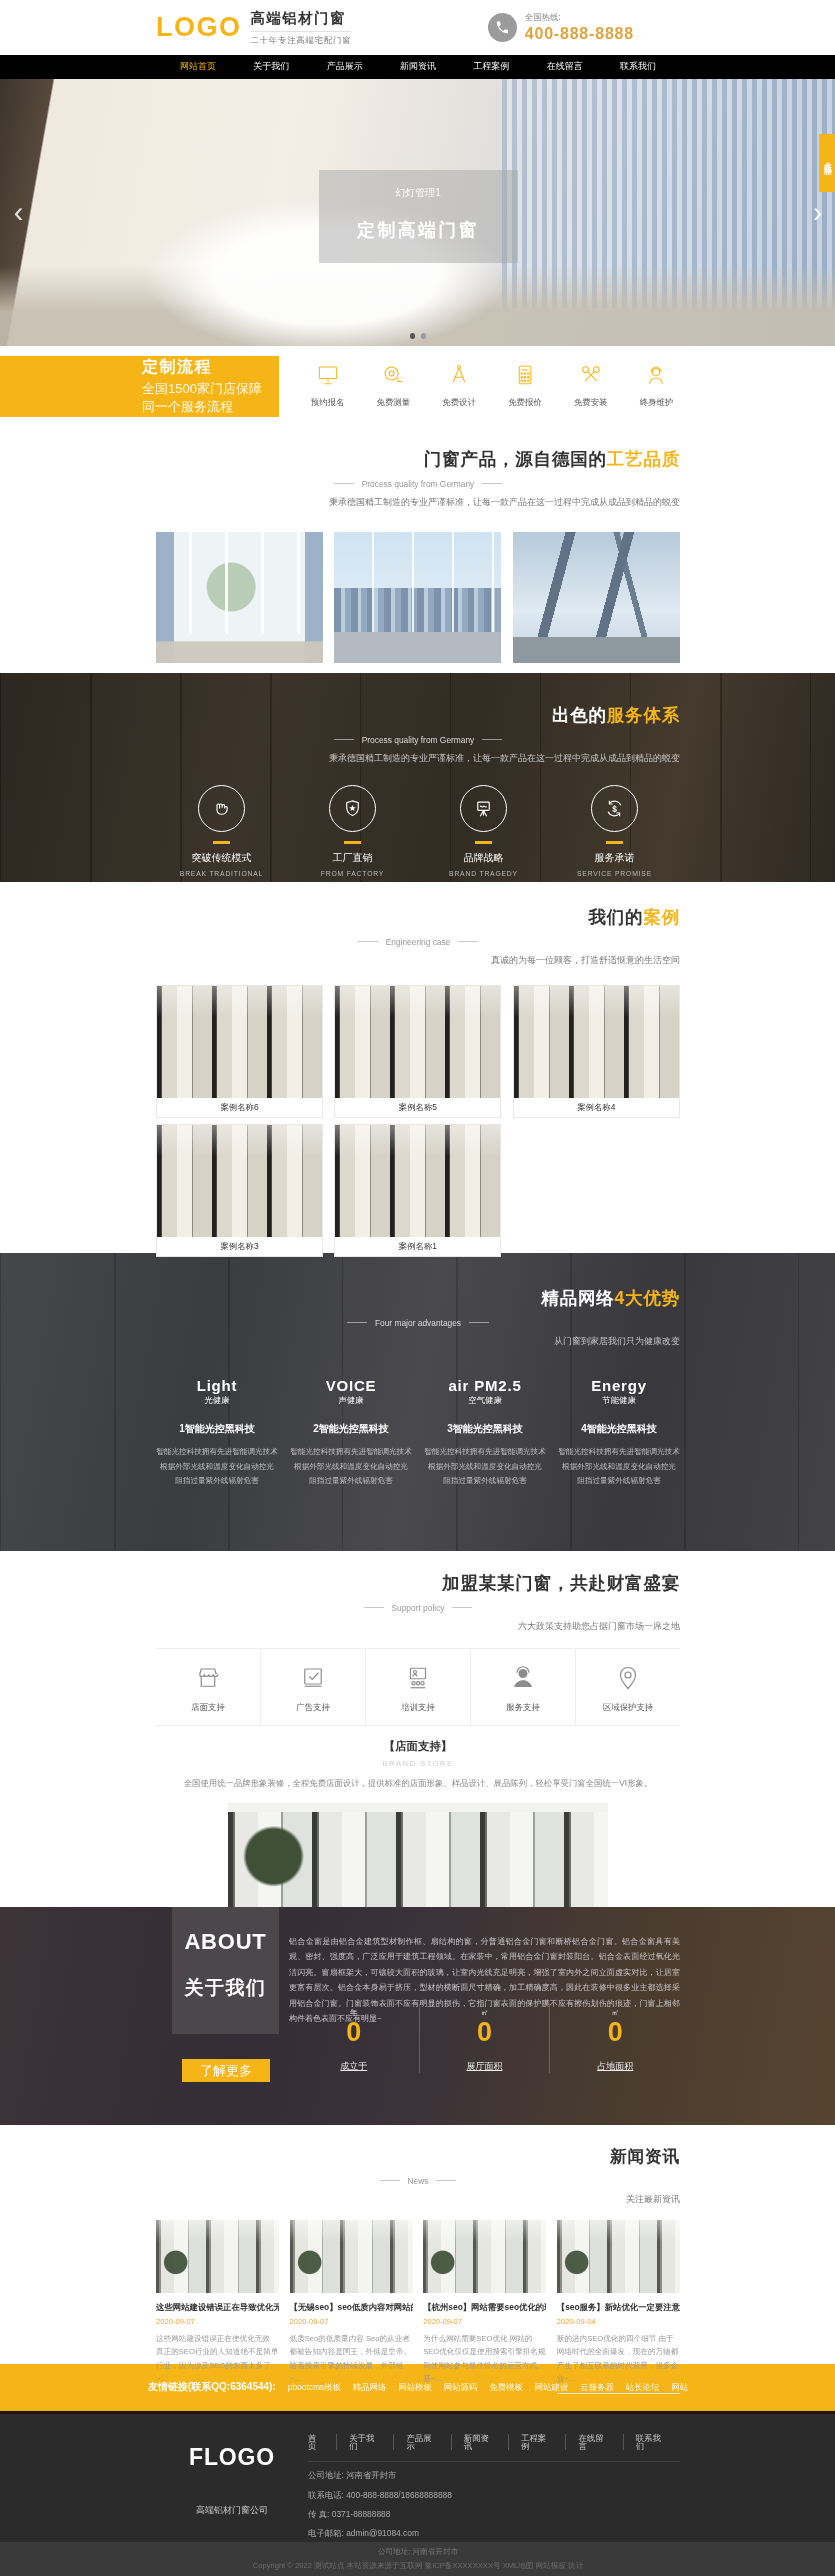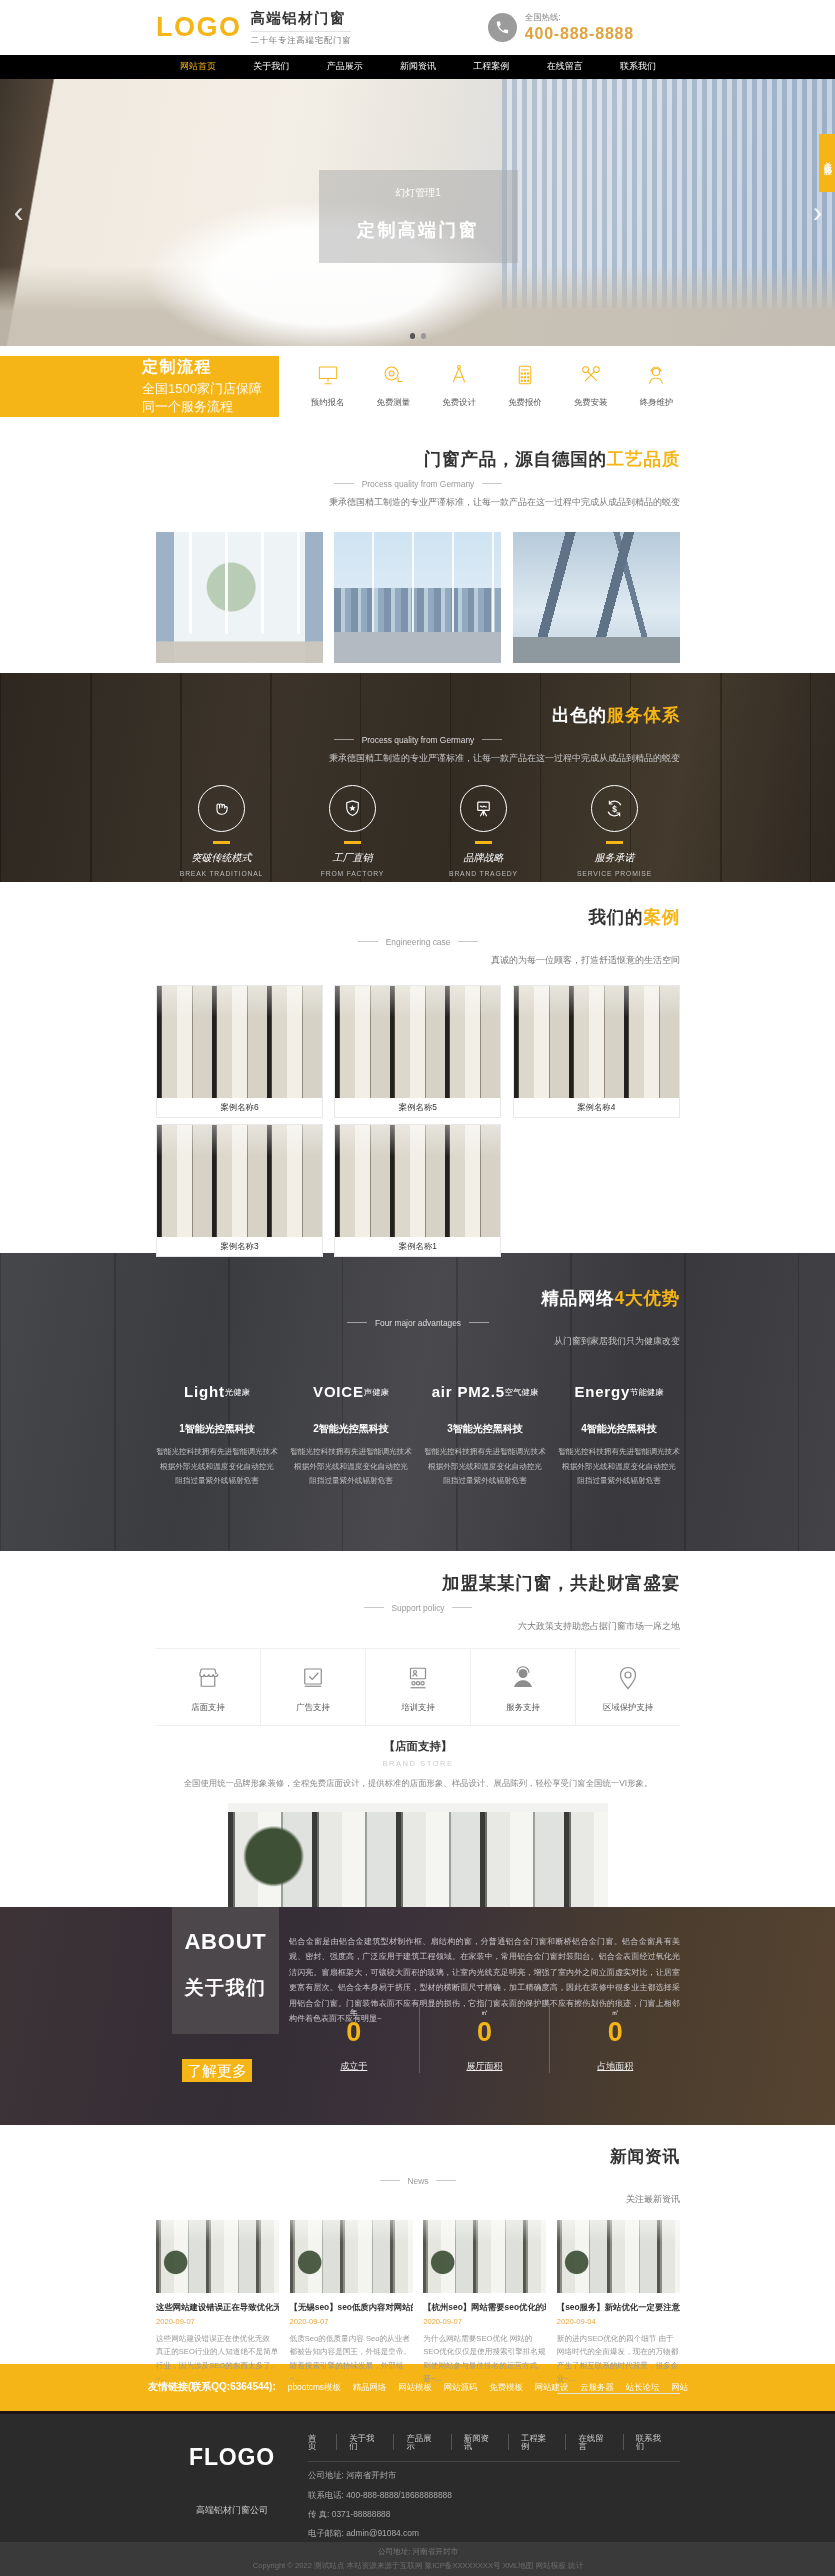--- a/index.html
+++ b/index.html
@@ -95,42 +95,42 @@
 
   
   .services { height:209px; padding-top:30px;
     background-image:
       repeating-linear-gradient(90deg, rgba(0,0,0,.28) 0 1.5px, rgba(0,0,0,0) 1.5px 90px),
       linear-gradient(100deg,#2e2720 0%,#3c342a 30%,#332c23 55%,#443a2d 80%,#2f2821 100%); }
   .service-row { display:flex; margin-top:20px; }
   .service-item { flex:1; display:flex; flex-direction:column; align-items:center; }
   .circle { width:47px; height:47px; border:1.5px solid #fff; border-radius:50%; display:flex; align-items:center; justify-content:center; }
   .sdash { width:16.7px; height:2.3px; background:#f5b517; margin-top:9px; }
-  .s-zh { margin-top:7.6px; font-size:10px; color:#fff;font-style:italic; }
+  .s-zh { margin-top:7.6px; font-size:10px; color:#fff; }
   .s-en { margin-top:4.6px; font-size:6.8px; color:#bdbdbd; letter-spacing:0.8px; }
 
   
   .cases { height:371px; padding-top:23px; background:#fff; }
   .case-grid { display:grid; grid-template-columns:repeat(3,167px); gap:6px 11.4px; margin-top:18px; }
   .case-card { border:0.8px solid #e8e8e8; cursor:pointer; }
   .case-img { height:112px;
     background-image:
       linear-gradient(180deg, rgba(255,255,255,.4), rgba(0,0,0,0) 28%),
       repeating-linear-gradient(90deg,#23211e 0 3.8px,#4a463f 3.8px 5.3px,#ddd8cc 5.3px 20px,#f2efe7 20px 35px,#8f8a7d 35px 36px,#d6d2c6 36px 55px);
     background-color:#cfc9bc; }
   .case-label { height:19px; line-height:19px; text-align:center; font-size:8.4px; color:#333; background:#fff; }
 
   
   .advantages { height:298px; padding-top:33px;
     background-image:
       repeating-linear-gradient(90deg, rgba(0,0,0,.18) 0 1.5px, rgba(0,0,0,0) 1.5px 114px),
       linear-gradient(100deg,#46474b 0%,#3b3c40 25%,#4a4a4e 50%,#39393d 75%,#434347 100%); }
   .adv-row { display:grid; grid-template-columns:repeat(4,1fr); gap:12px; margin-top:23px; }
   .adv-item { text-align:center; }
-  .adv-logo { height:40px; display:flex; flex-direction:row; align-items:center; justify-content:center; color:#fff; }
+  .adv-logo { height:40px; display:flex; flex-direction:column; align-items:center; justify-content:center; color:#fff; }
   .adv-en { font-size:15px; font-weight:bold; letter-spacing:0.8px; }
   .adv-zh { font-size:8.4px; margin-top:1.5px; }
   .adv-title { margin-top:10.6px; font-size:10px; font-weight:bold; color:#fff; }
   .adv-desc { margin-top:9px; font-size:7.6px; color:#c2c2c2; line-height:1.9; }
 
   
   .join { height:356px; padding-top:20px; background:#fff; }
   .join-tabs { display:flex; margin-top:15px; border-top:0.8px solid #eee; border-bottom:0.8px solid #eee; }
   .join-tab { flex:1; padding:13.7px 0 12px; display:flex; flex-direction:column; align-items:center; border-right:0.8px solid #eee; cursor:pointer; }
   .join-tab:last-child { border-right:none; }
@@ -145,21 +145,21 @@
       radial-gradient(circle at 12% 48%, #3e5136 0 8%, rgba(0,0,0,0) 9%),
       linear-gradient(180deg,#f2f2f0 0 8%, rgba(0,0,0,0) 8%),
       repeating-linear-gradient(90deg,#3a3b38 0 4.6px,#6b6d68 4.6px 6.8px,#e8e8e4 6.8px 30px,#f5f5f2 30px 53px,#9aa09c 53px 55px,#dfe2de 55px 84px); }
 
   
   .about { height:218px; position:relative;
     background-image:linear-gradient(100deg,#3d3337 0%,#342d35 30%,#3b323a 50%,#4a3c2e 75%,#564430 100%); }
   .about-panel { position:absolute; left:172px; top:0; width:107px; height:127px; background:rgba(82,77,80,.8); text-align:center; }
   .about-en { font-size:22px; font-weight:900; color:#fff; margin-top:22px; letter-spacing:0.8px; }
   .about-zh { font-size:19px; font-weight:bold; color:#fff; margin-top:20px; letter-spacing:1.5px; }
-  .about-btn { position:absolute; left:182px; top:152px; width:70px; height:23px; line-height:23px; background:#f5b517; color:#fff; font-size:15px; text-align:center; cursor:pointer; }
+  .about-btn { position:absolute; left:182px; top:152px; width:88px; height:23px; line-height:23px; background:#f5b517; color:#fff; font-size:13px; text-align:center; cursor:pointer; }
   .about-para { position:absolute; left:289px; right:156px; top:27px; font-size:8px; color:#cac6ca; line-height:1.95; text-align:justify; }
   .about-stats { position:absolute; left:289px; right:156px; top:97px; display:flex; }
   .stat { flex:1; text-align:center; padding-top:4.6px; }
   .stat.mid { border-left:0.8px solid rgba(255,255,255,.22); border-right:0.8px solid rgba(255,255,255,.22); }
   .stat-unit { font-size:7.6px; color:#eee; }
   .stat-value { font-size:27px; font-weight:bold; color:#f5b517; line-height:1.1; }
   .stat-label { margin-top:12px; font-size:9px; color:#eee;text-decoration:underline; }
 
   
   .news { height:239px; padding-top:20px; background:#fff; }

